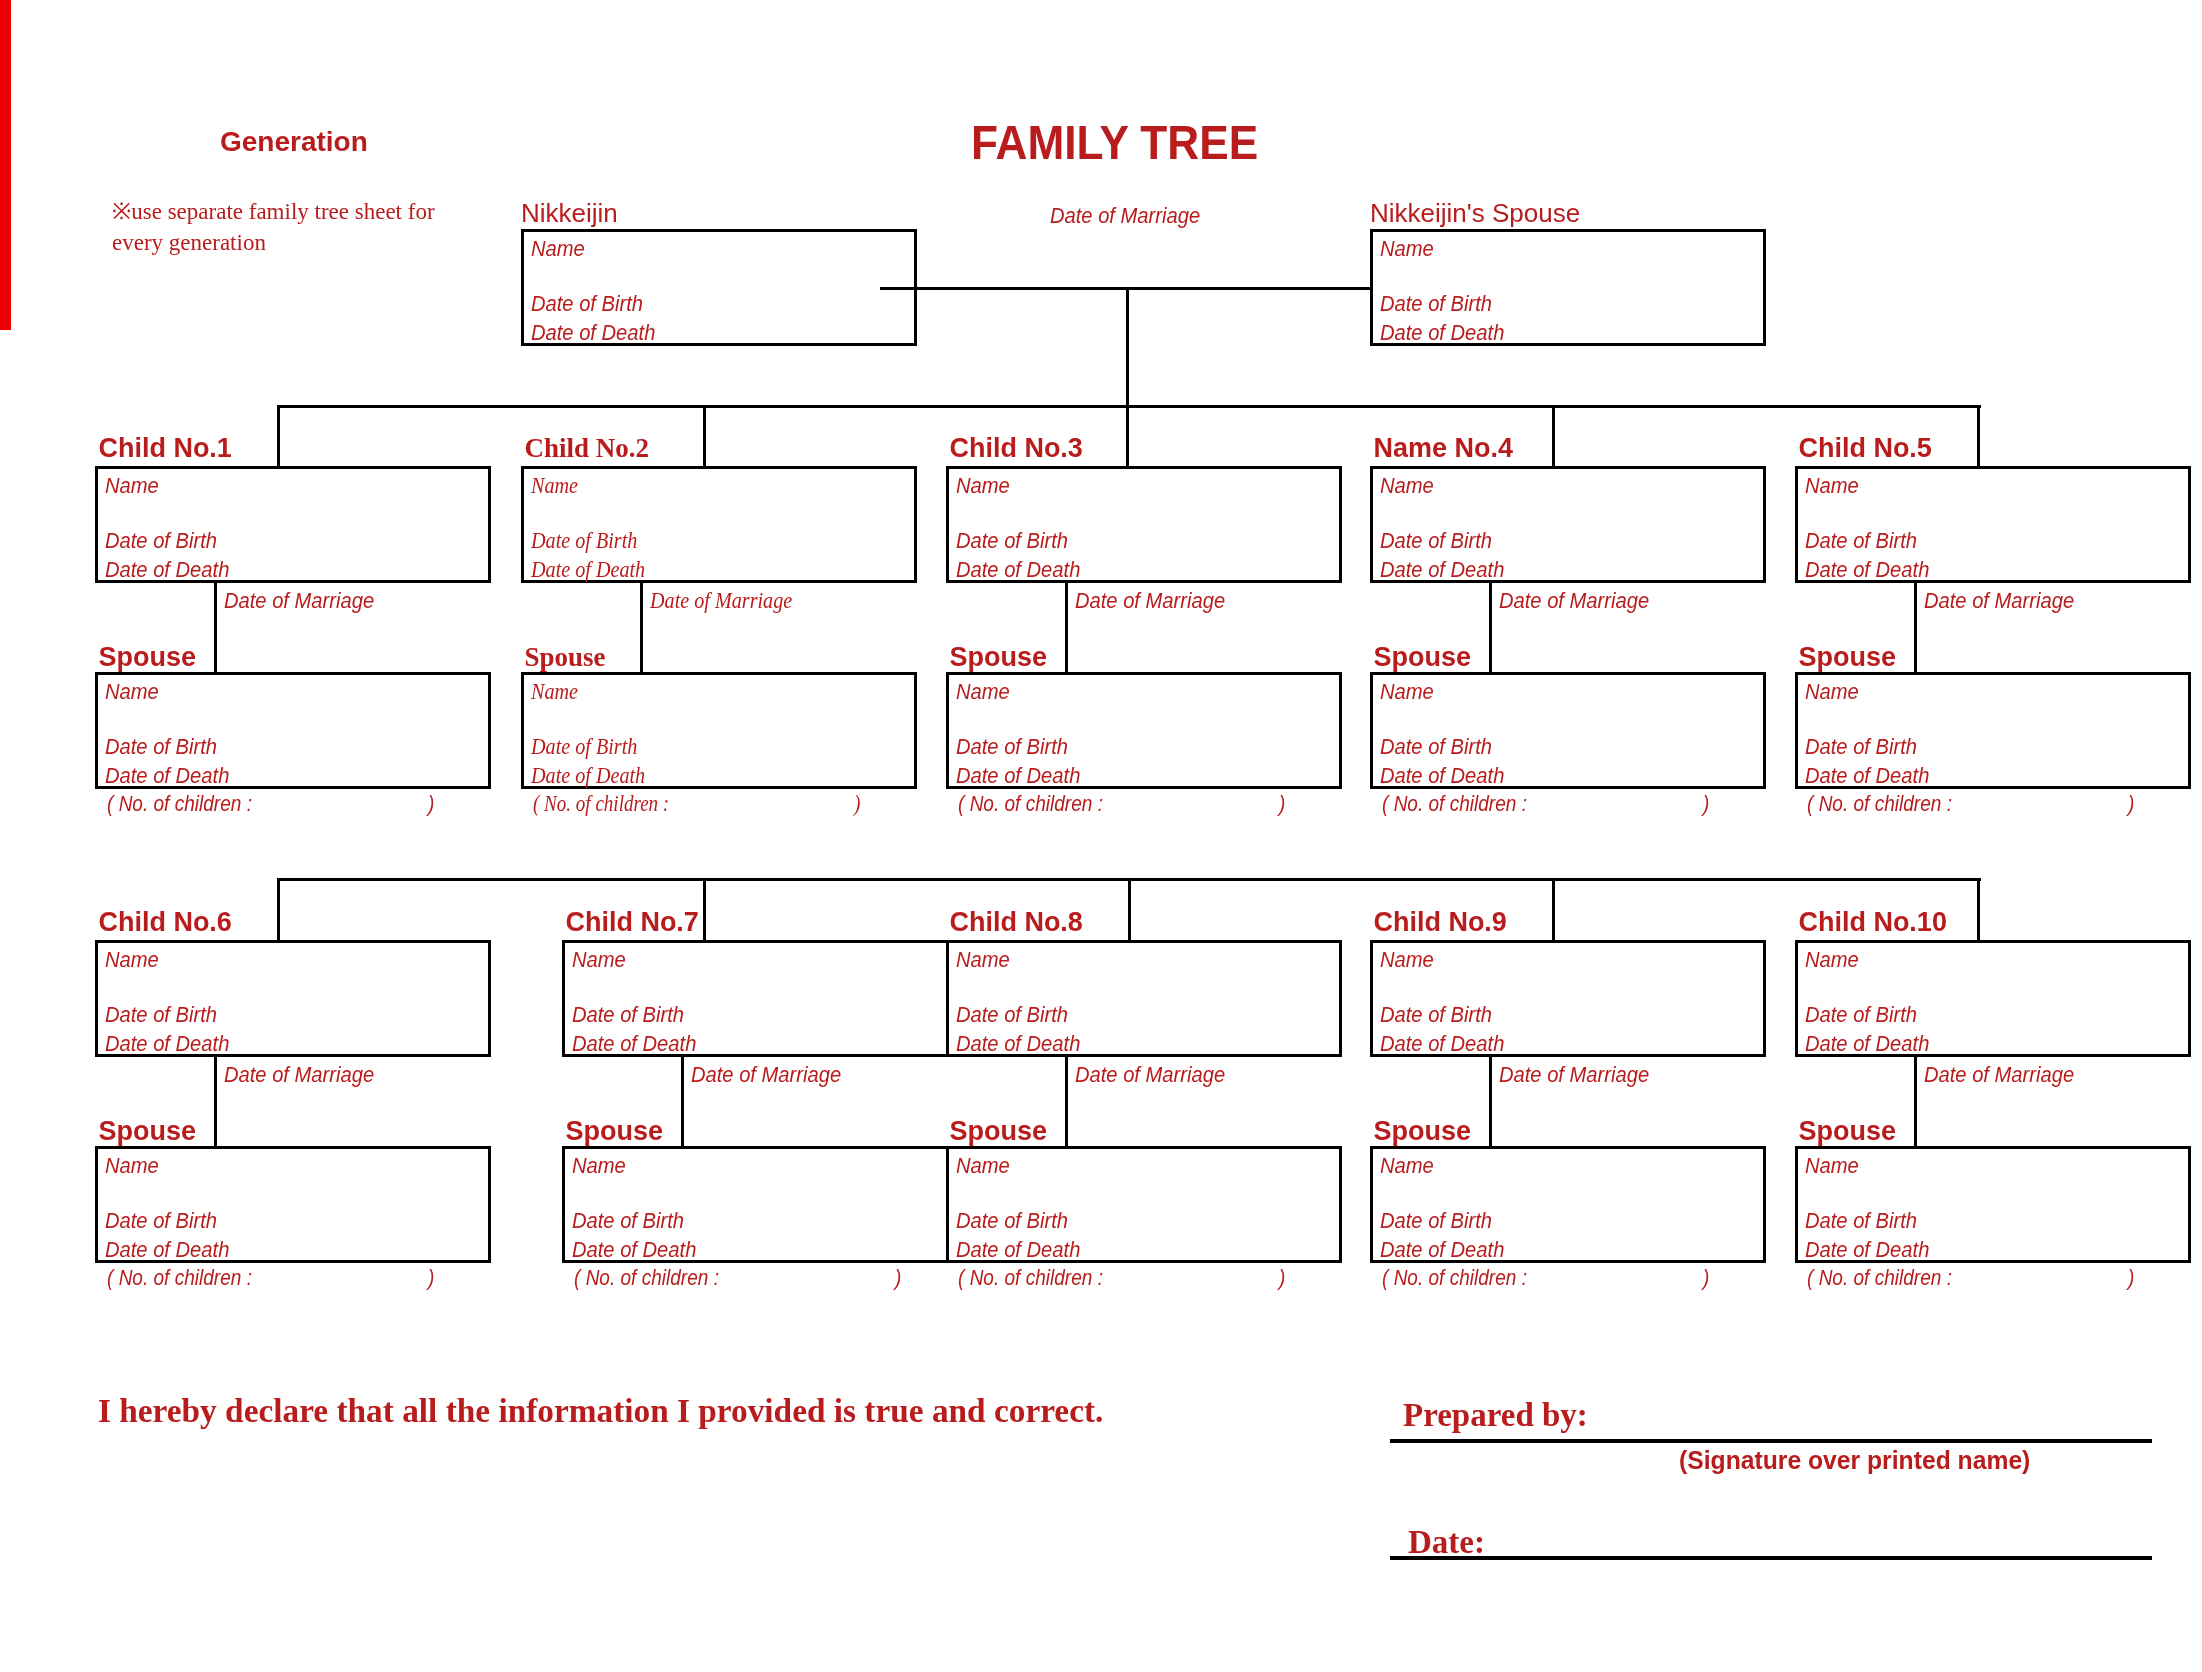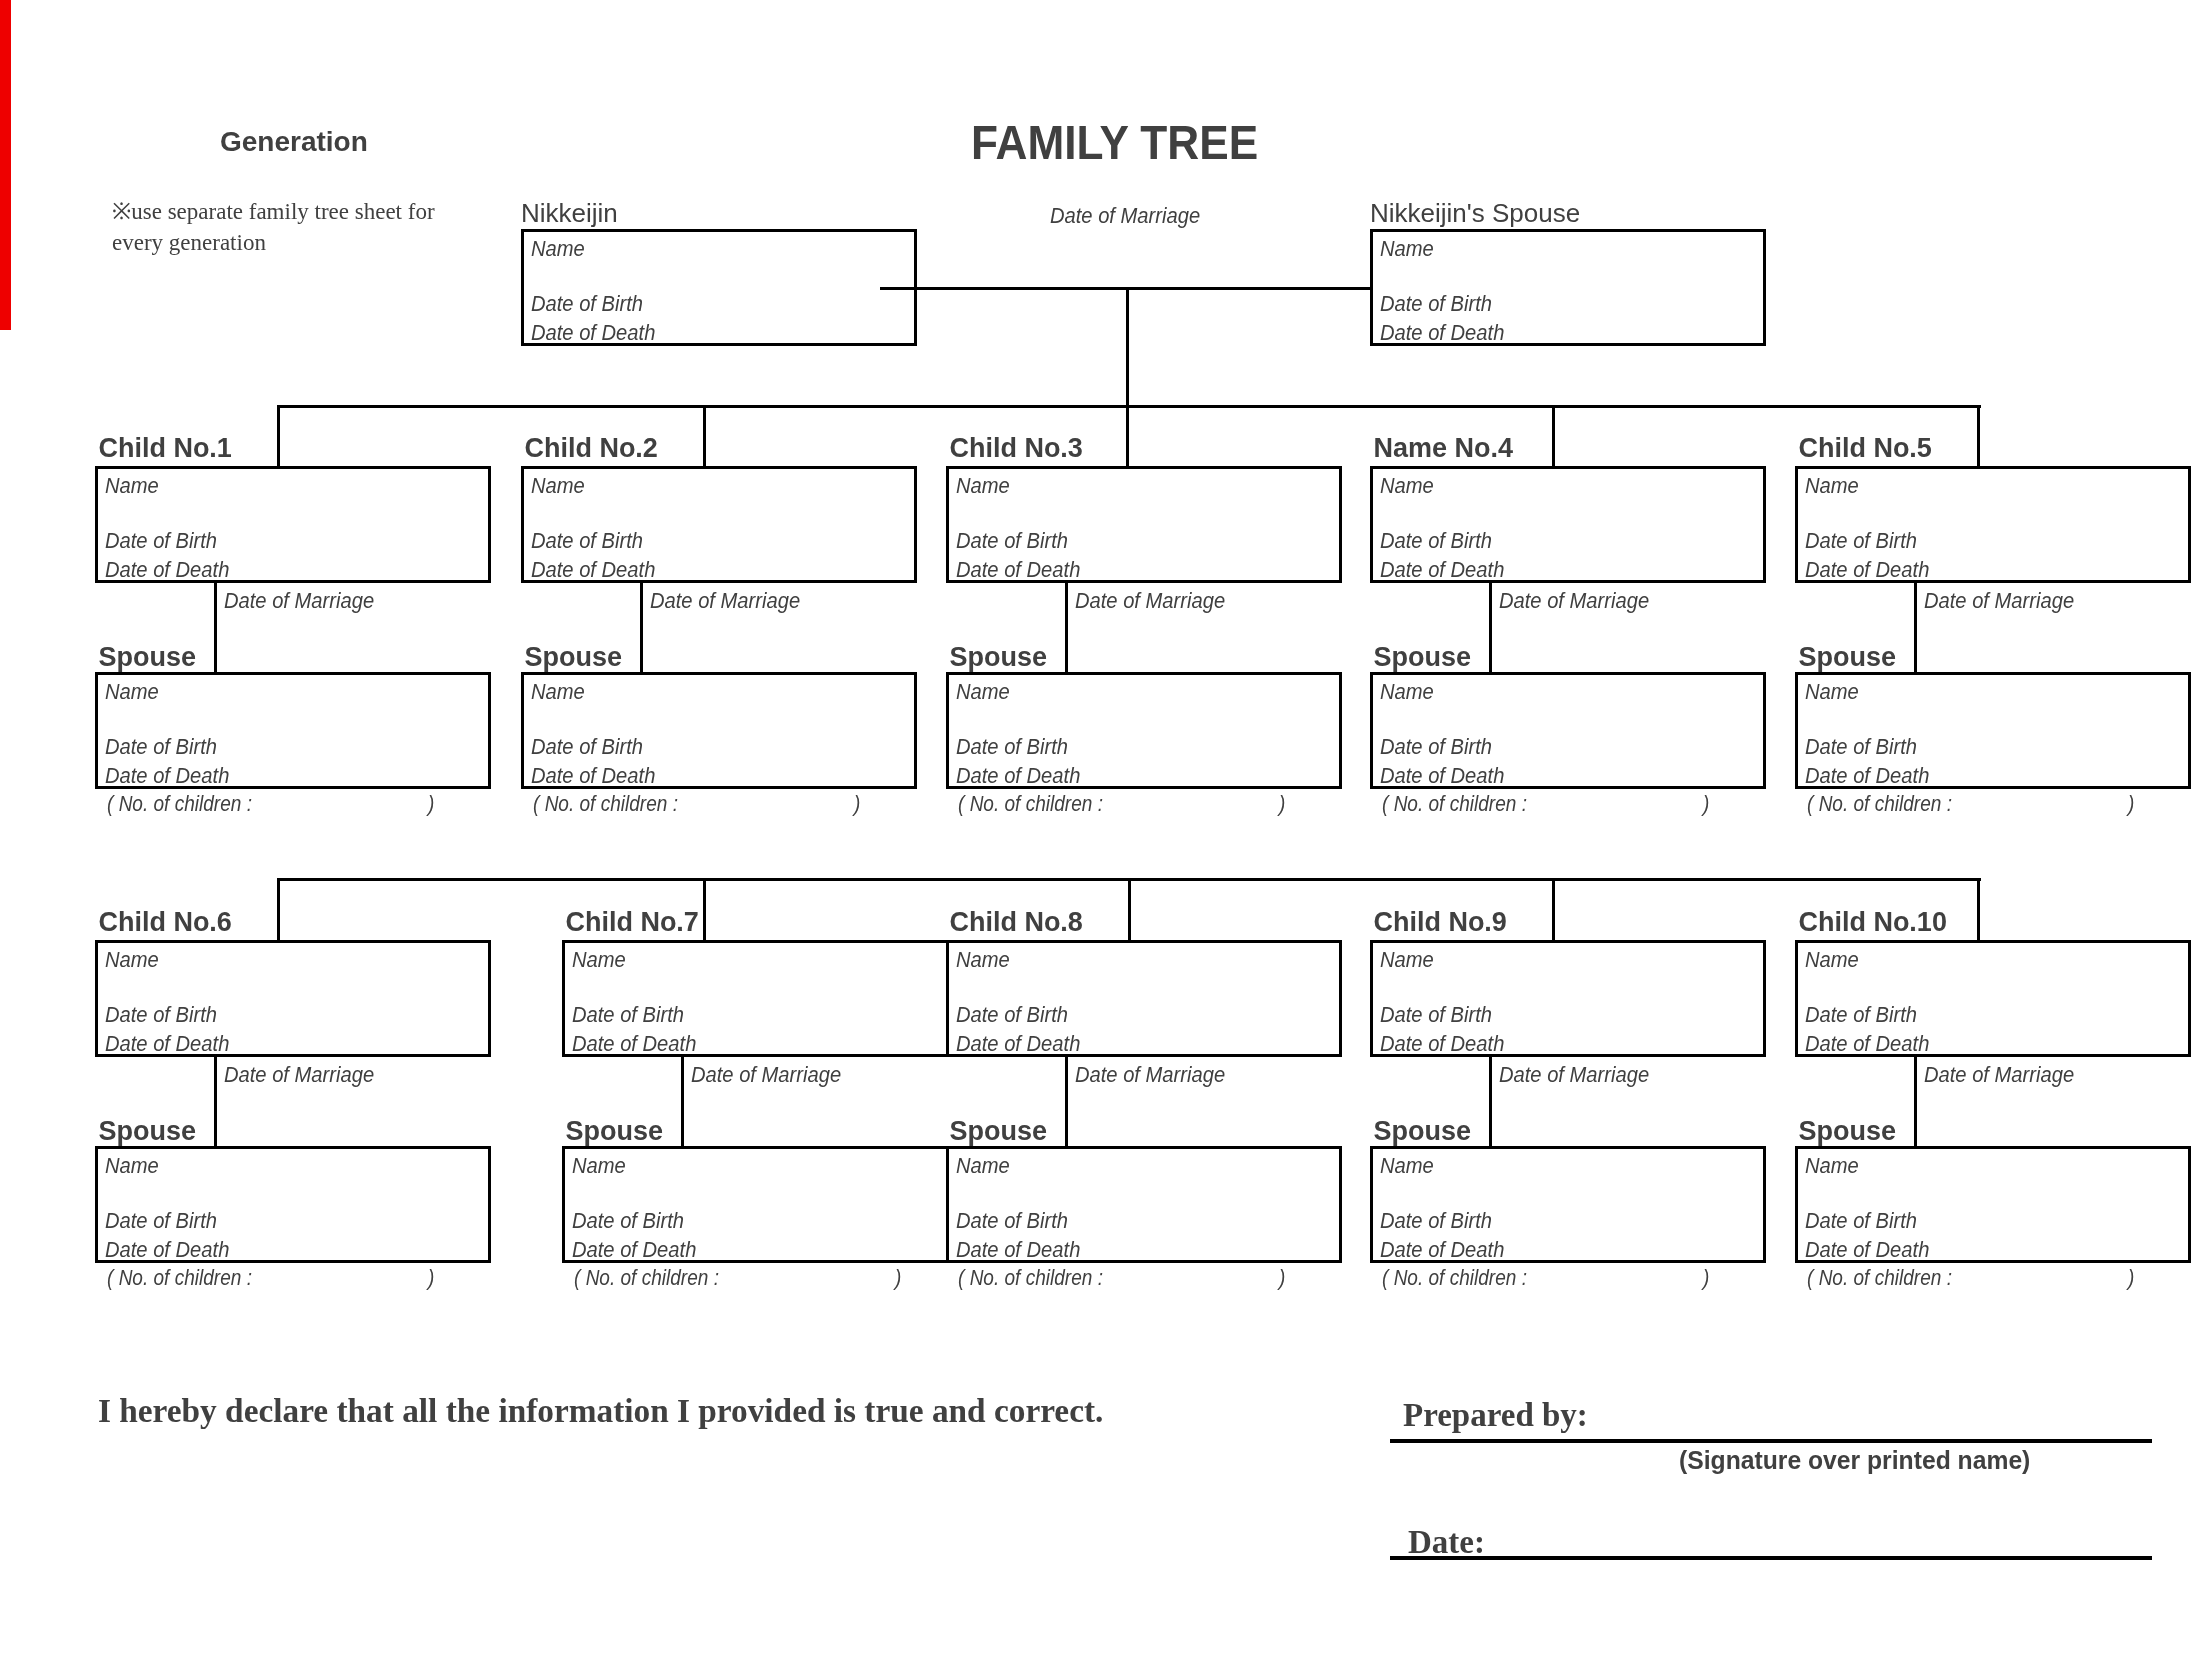--- a/index.html
+++ b/index.html
@@ -1,18 +1,18 @@
 <!DOCTYPE html>
 <html style="font-size:13.8px"><head>
 <meta charset="utf-8">
 <style>
   html,body{margin:0;padding:0;background:#ffffff;}
   #sheet{
     position:relative;width:2203px;height:1673px;background:#ffffff;
-    font-family:"Liberation Sans",sans-serif;color:#404040;overflow:hidden;
+    font-family:"Liberation Sans",sans-serif;color:#b91c1c;overflow:hidden;
   }
   .abs{position:absolute;}
   .nowrap{white-space:nowrap;}
   
   .gen-label{left:220px;top:126px;font-size:28px;font-weight:bold;}
   .page-title{left:971px;top:115px;font-size:48px;font-weight:bold;
     transform:scaleX(.92);transform-origin:left top;letter-spacing:0px;}
   .note{left:100px;top:196px;font-family:"Liberation Serif",serif;font-size:23px;line-height:31px;margin-left:12px;}
   
   .fbox{position:absolute;width:396px;height:117px;border:3.4px solid #000;
@@ -113,21 +113,21 @@
     <div class="fbox spouse-box">
       <div class="f f-name">Name</div>
       <div class="f f-birth">Date of Birth</div>
       <div class="f f-death">Date of Death</div>
     </div>
     <div class="children-note">
       <span class="ital open">( No. of children :</span>
       <span class="ital close">)</span>
     </div>
   </div>
-      <div class="cell" style="left: 521px; top: 466px;">
+      <div class="cell" style="left: 521px; top: 466px; font-family: Liberation Serif, serif;">
     <div class="bold-label cell-label">Child No.2</div>
     <div class="fbox main-box">
       <div class="f f-name">Name</div>
       <div class="f f-birth">Date of Birth</div>
       <div class="f f-death">Date of Death</div>
     </div>
     <div class="line mline"></div>
     <div class="ital dom">Date of Marriage</div>
     <div class="bold-label spouse-label">Spouse</div>
     <div class="fbox spouse-box">

